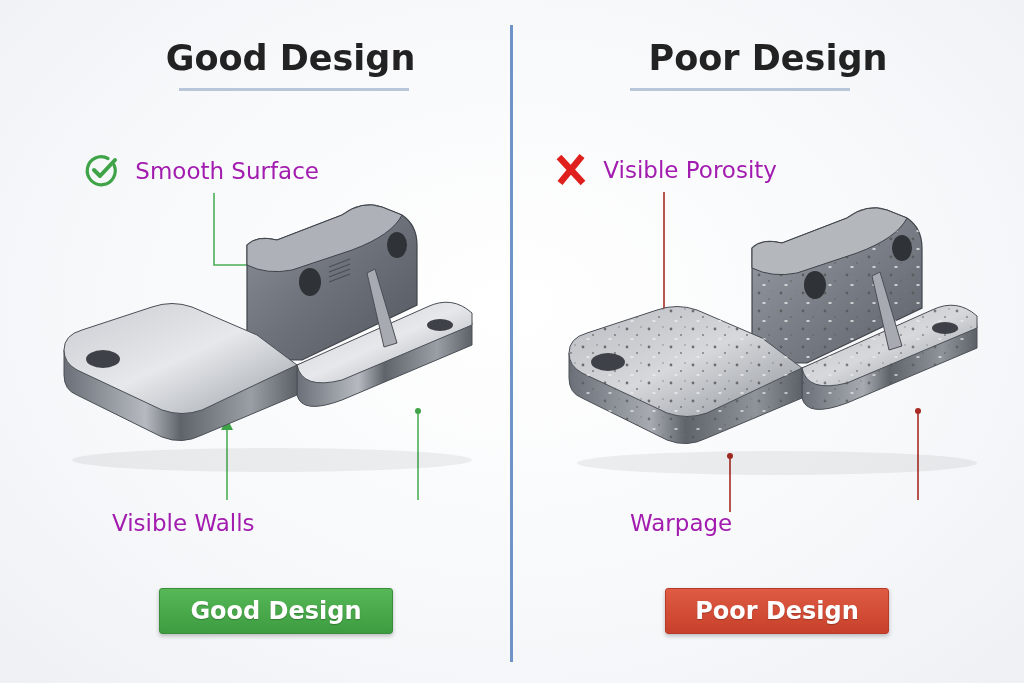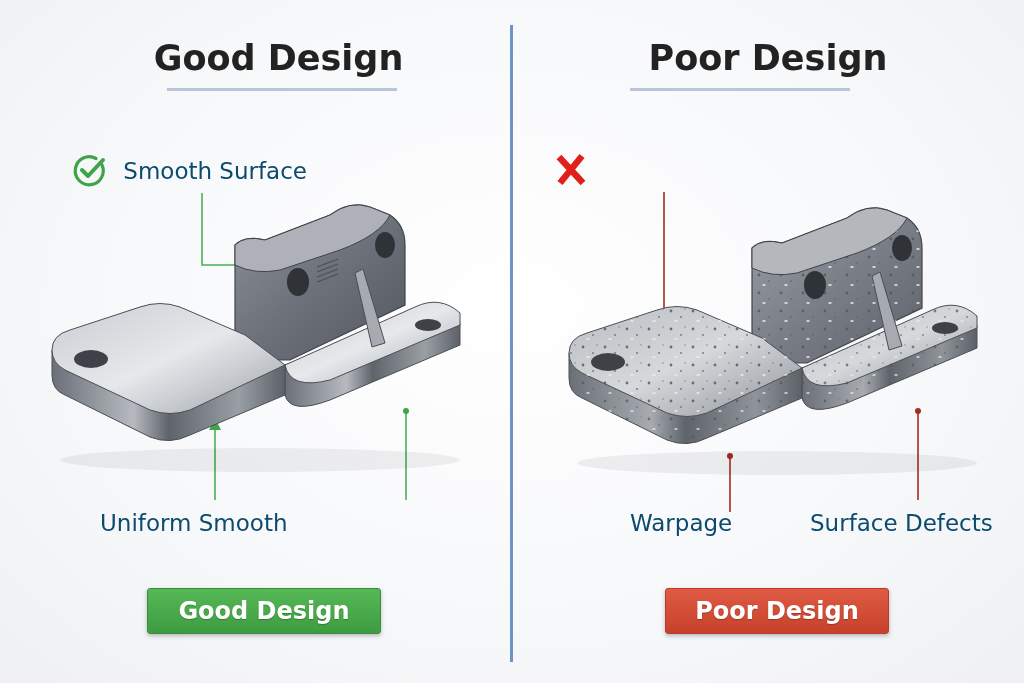--- a/index.html
+++ b/index.html
@@ -2,36 +2,36 @@
 <html><head>
 <meta charset="utf-8">
 <style>
   html, body { margin: 0; padding: 0; }
   body {
     width: 1024px; height: 683px; overflow: hidden; position: relative;
     background: radial-gradient(ellipse at 50% 45%, #ffffff 0%, #f7f8fa 60%, #eef0f3 100%);
     font-family: "DejaVu Sans", sans-serif; color: #2b2b2b;
   }
   .panel { position: absolute; top: 0; width: 512px; height: 683px; }
-  .panel.left { left: 0; padding-left: 45px; }
+  .panel.left { left: 12px; padding-left: 45px; }
   .panel.right { left: 512px; }
   .divider {
     position: absolute; left: 510px; top: 25px; width: 3px; height: 637px;
     background: #6d93c7;
   }
   .title {
     position: absolute; top: 38px; left: 0; width: 100%; text-align: center;
     font-family: "DejaVu Sans", sans-serif; font-weight: bold; font-size: 35px;
     color: #222; letter-spacing: 0px;
   }
   .title-underline {
     position: absolute; top: 88px; height: 3px; background: #b7c6d9;
   }
   .callout {
-    position: absolute; font-size: 23px; color: #0c4a6e; white-space: nowrap;
+    position: absolute; font-size: 23px; color: #a21caf; white-space: nowrap;
   }
   .callout .txt { vertical-align: middle; }
   .leader { position: absolute; }
   .pill {
     position: absolute; top: 588px; height: 44px; border-radius: 3px;
     color: #fff; font-weight: bold; font-size: 24px; text-align: center; line-height: 44px;
     box-shadow: 0 2px 4px rgba(0,0,0,0.25);
     text-shadow: 0 1px 1px rgba(0,0,0,0.25);
   }
   .pill.good { background: linear-gradient(#56b857, #3e9c40); border: 1px solid #3a8d3b; }
@@ -96,35 +96,36 @@
     <line x1="277" y1="77" x2="298" y2="69" stroke="#4a4e55" stroke-width="1.2"></line>
     <line x1="277" y1="82" x2="298" y2="74" stroke="#4a4e55" stroke-width="1.2"></line>
     <line x1="277" y1="87" x2="298" y2="79" stroke="#4a4e55" stroke-width="1.2"></line>
     <polygon points="315,78 323,74 345,148 332,152" fill="#a7abb1" stroke="#4a4e55" stroke-width="1"></polygon>
 
     <path d="M12 155 L12 180 Q12 195 25 200 L110 242 Q130 250 150 240 L245 200 L245 170 Z" fill="url(#gSide)" stroke="#4a4e55" stroke-width="1"></path>
     <path d="M12 155 Q12 140 30 135 L100 112 Q120 105 140 112 L205 140 L245 170 L150 215 Q130 222 110 215 L25 175 Q12 168 12 155 Z" fill="url(#gTop)" stroke="#4a4e55" stroke-width="1"></path>
     <ellipse cx="51" cy="164" rx="17" ry="9" fill="#3e4248"></ellipse>
   </svg>
 
-  <div class="callout" style="left:100px;top:510px;">Uniform Smooth</div>
+  <div class="callout" style="left:100px;top:510px;">Visible Walls</div>
 
   <div class="pill good" style="left:147px;width:232px;">Good Design</div>
 </div>
 
 <div class="divider"></div>
 
 <div class="panel right">
   <div class="title">Poor Design</div>
   <div class="title-underline" style="left:118px;width:220px;"></div>
 
   <div class="callout" style="left:42px;top:153px;">
     <svg width="34" height="34" viewBox="0 0 34 34" style="vertical-align:middle;margin-right:8px;">
       <path d="M5 4 L29 30 M28 3 L6 30" stroke="#e0201c" stroke-width="6.5" stroke-linecap="butt"></path>
     </svg>
+    <span class="txt">Visible Porosity</span>
   </div>
 
   <svg class="leader" style="left:0;top:0;" width="512" height="683">
     <line x1="152" y1="192" x2="152" y2="325" stroke="#a82a23" stroke-width="1.6"></line>
     <polygon points="146,323 152,335 158,323" fill="#a82a23"></polygon>
     <line x1="218" y1="512" x2="218" y2="457" stroke="#a82a23" stroke-width="1.6"></line>
     <circle cx="218" cy="456" r="3" fill="#a82a23"></circle>
     <line x1="406" y1="500" x2="406" y2="412" stroke="#a82a23" stroke-width="1.6"></line>
     <circle cx="406" cy="411" r="3" fill="#a82a23"></circle>
   </svg>
@@ -168,16 +169,15 @@
     <ellipse cx="345" cy="50" rx="10" ry="13" fill="#2f3338"></ellipse>
     <polygon points="315,78 323,74 345,148 332,152" fill="#a7abb1" stroke="#4a4e55" stroke-width="1"></polygon>
     <path d="M12 155 L12 180 Q12 195 25 200 L110 242 Q130 250 150 240 L245 200 L245 170 Z" fill="url(#pSide)" stroke="#4a4e55" stroke-width="1"></path>
     <path d="M12 155 L12 180 Q12 195 25 200 L110 242 Q130 250 150 240 L245 200 L245 170 Z" fill="url(#pores)" opacity="0.7"></path>
     <path d="M12 155 Q12 140 30 135 L100 112 Q120 105 140 112 L205 140 L245 170 L150 215 Q130 222 110 215 L25 175 Q12 168 12 155 Z" fill="url(#pTop)" stroke="#4a4e55" stroke-width="1"></path>
     <path d="M12 155 Q12 140 30 135 L100 112 Q120 105 140 112 L205 140 L245 170 L150 215 Q130 222 110 215 L25 175 Q12 168 12 155 Z" fill="url(#pores)" opacity="0.8"></path>
     <ellipse cx="51" cy="164" rx="17" ry="9" fill="#3e4248"></ellipse>
   </svg>
 
   <div class="callout" style="left:118px;top:510px;">Warpage</div>
-  <div class="callout" style="left:298px;top:510px;">Surface Defects</div>
 
   <div class="pill poor" style="left:153px;width:222px;">Poor Design</div>
 </div>
 
 </body></html>

